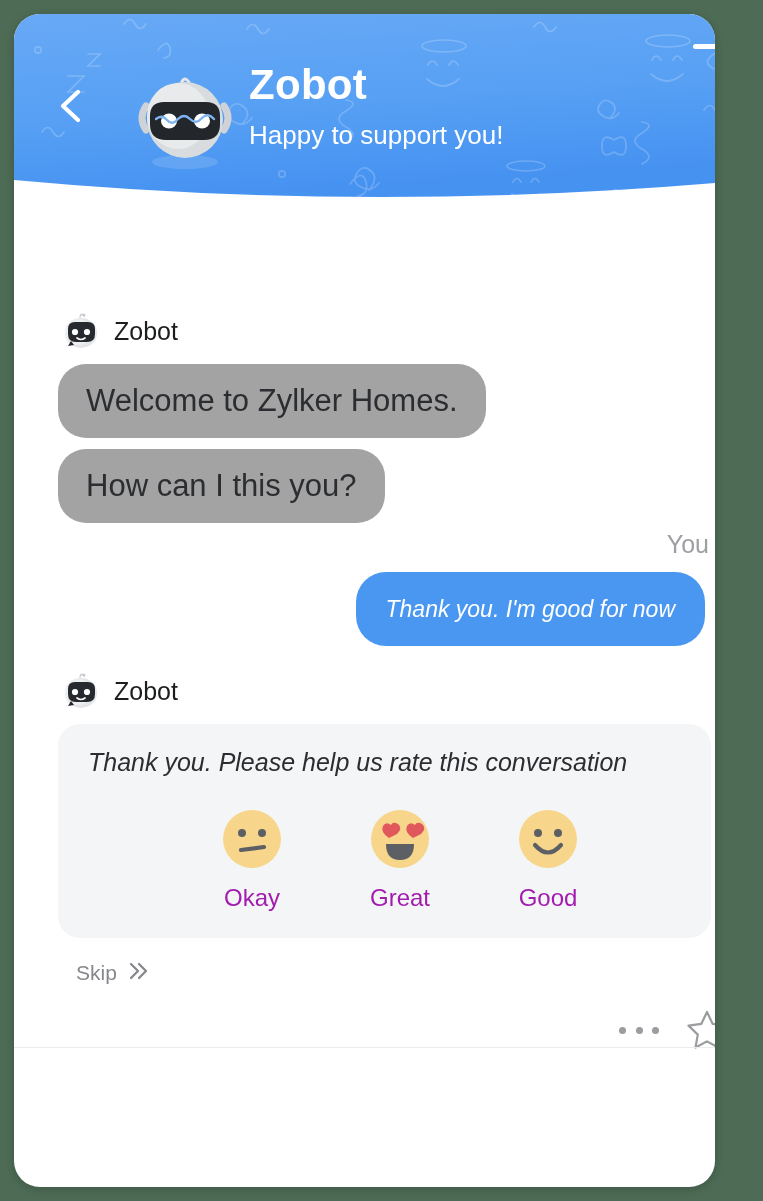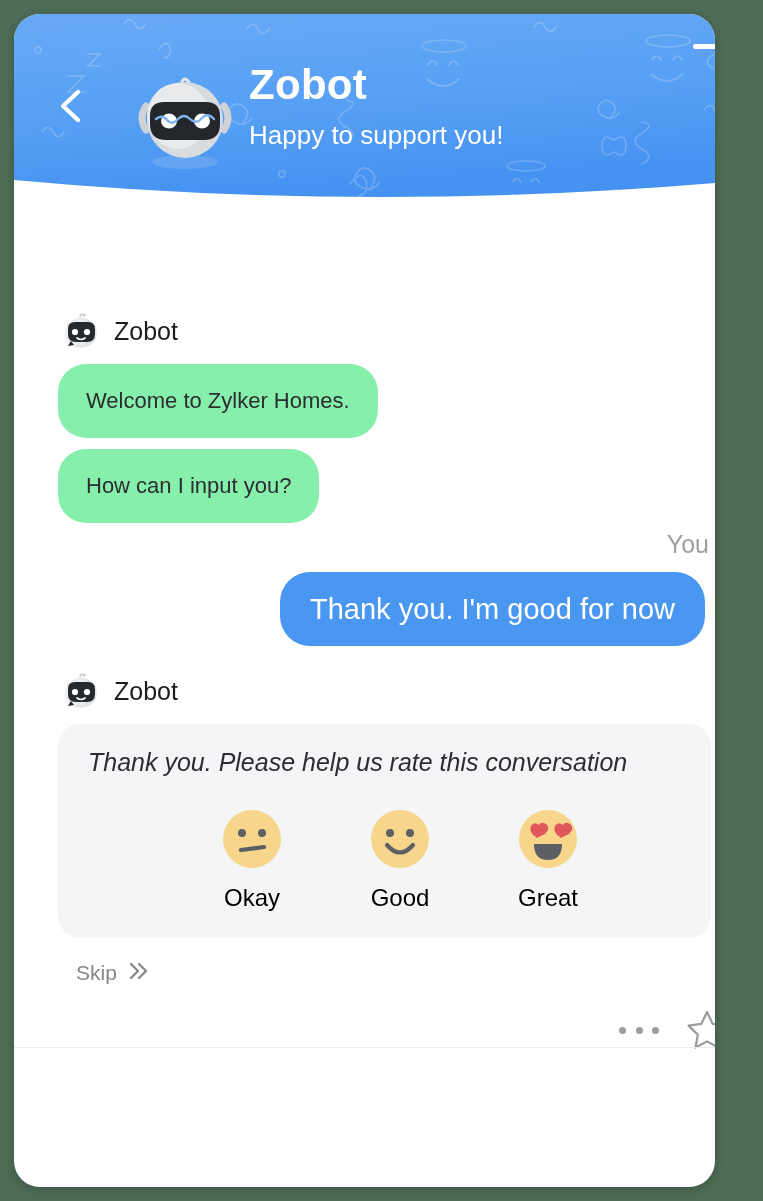--- a/index.html
+++ b/index.html
@@ -147,23 +147,23 @@
   }
   .sender-name {
     font-size: 25px;
     color: #1c1d1f;
     line-height: 30px;
   }
 
   .bubble-bot {
     display: inline-block;
     max-width: 610px;
-    background: #86efac;
+    background: #a3a3a3;
     color: #2b2d30;
-    font-size: 22px;
+    font-size: 31px;
     line-height: 32px;
     padding: 21px 28px;
     border-radius: 28px;
     margin: 11px 0 0 44px;
   }
 
   .user-label {
     text-align: right;
     color: #9d9fa3;
     font-size: 25px;
@@ -172,25 +172,26 @@
   }
   .bubble-user-wrap {
     text-align: right;
     padding-right: 44px;
     margin-top: 13px;
   }
   .bubble-user {
     display: inline-block;
     background: #4a97f2;
     color: #ffffff;
-    font-size: 29px;
+    font-size: 23px;
     line-height: 32px;
     padding: 21px 30px;
     border-radius: 30px;
     text-align: left;
+    font-style: italic;
   }
 
   
   .rating-card {
     margin: 11px 0 0 44px;
     width: 653px;
     background: #f4f5f6;
     border-radius: 22px;
     padding: 22px 0 26px 0;
     box-sizing: border-box;
@@ -215,21 +216,21 @@
   }
   .emoji {
     width: 62px;
     height: 62px;
     margin: 0 auto;
     display: block;
   }
   .rating-label {
     margin-top: 14px;
     font-size: 24px;
-    color: #000000;
+    color: #a21caf;
     line-height: 28px;
     text-align: center;
   }
 
   .skip-row {
     margin: 20px 0 0 62px;
     display: inline-flex;
     align-items: center;
     cursor: pointer;
   }
@@ -429,21 +430,21 @@
             <ellipse cx="20" cy="21" rx="13" ry="13" fill="#eeeff1"></ellipse>
             <path d="M10 18 q0 -7 7 -7 h13 q7 0 7 7 v5 q0 8 -8 8 h-11 q-8 0 -8 -8 Z" fill="#26292e"></path>
             <circle cx="17" cy="21" r="3.1" fill="#ffffff"></circle>
             <circle cx="29" cy="21" r="3.1" fill="#ffffff"></circle>
             <path d="M19 27 q4 3 8 0" fill="none" stroke="#ffffff" stroke-width="1.7" stroke-linecap="round"></path>
             <path d="M13 30 l-3 5 l6 -1 Z" fill="#26292e"></path>
           </svg>
           <span class="sender-name">Zobot</span>
         </div>
         <div><span class="bubble-bot">Welcome to Zylker Homes.</span></div>
-        <div><span class="bubble-bot">How can I input you?</span></div>
+        <div><span class="bubble-bot">How can I this you?</span></div>
       </div>
 
       <div class="msg-group group-user">
         <div class="user-label">You</div>
         <div class="bubble-user-wrap">
           <span class="bubble-user">Thank you. I'm good for now</span>
         </div>
       </div>
 
       <div class="msg-group group-bot-2">
@@ -473,35 +474,35 @@
                 <circle cx="21" cy="25" r="4" fill="#5c5f63"></circle>
                 <circle cx="41" cy="25" r="4" fill="#5c5f63"></circle>
                 <path d="M20 42 L43 39" fill="none" stroke="#5c5f63" stroke-width="4.2" stroke-linecap="round"></path>
               </svg>
               <div class="rating-label">Okay</div>
             </div>
 
             <div class="rating-option">
               <svg class="emoji" viewBox="0 0 62 62">
                 <circle cx="31" cy="31" r="29" fill="#f7d68c"></circle>
+                <path d="M20 30 q-9 -6 -6 -12 q3 -5 8 -1 q2 -4 7 -1 q5 4 -1 10 Z" fill="#e0585c"></path>
+                <path d="M44 30 q-9 -6 -6 -12 q3 -5 8 -1 q2 -4 7 -1 q5 4 -1 10 Z" fill="#e0585c"></path>
+                <path d="M17 36 h28 q0 16 -14 16 q-14 0 -14 -16 Z" fill="#5c5f63"></path>
+              </svg>
+              <div class="rating-label">Great</div>
+            </div>
+
+            <div class="rating-option">
+              <svg class="emoji" viewBox="0 0 62 62">
+                <circle cx="31" cy="31" r="29" fill="#f7d68c"></circle>
                 <circle cx="21" cy="25" r="4" fill="#5c5f63"></circle>
                 <circle cx="41" cy="25" r="4" fill="#5c5f63"></circle>
                 <path d="M18 37 q13 15 26 0" fill="none" stroke="#5c5f63" stroke-width="4.2" stroke-linecap="round"></path>
               </svg>
               <div class="rating-label">Good</div>
-            </div>
-
-            <div class="rating-option">
-              <svg class="emoji" viewBox="0 0 62 62">
-                <circle cx="31" cy="31" r="29" fill="#f7d68c"></circle>
-                <path d="M20 30 q-9 -6 -6 -12 q3 -5 8 -1 q2 -4 7 -1 q5 4 -1 10 Z" fill="#e0585c"></path>
-                <path d="M44 30 q-9 -6 -6 -12 q3 -5 8 -1 q2 -4 7 -1 q5 4 -1 10 Z" fill="#e0585c"></path>
-                <path d="M17 36 h28 q0 16 -14 16 q-14 0 -14 -16 Z" fill="#5c5f63"></path>
-              </svg>
-              <div class="rating-label">Great</div>
             </div>
 
           </div>
         </div>
 
         <div class="skip-row">
           <span class="skip-text">Skip</span>
           <span class="skip-chev">
             <svg viewBox="0 0 24 24" width="24" height="24">
               <path d="M5 5 L12 12 L5 19" fill="none" stroke="#86888c" stroke-width="2.3" stroke-linecap="round" stroke-linejoin="round"></path>

